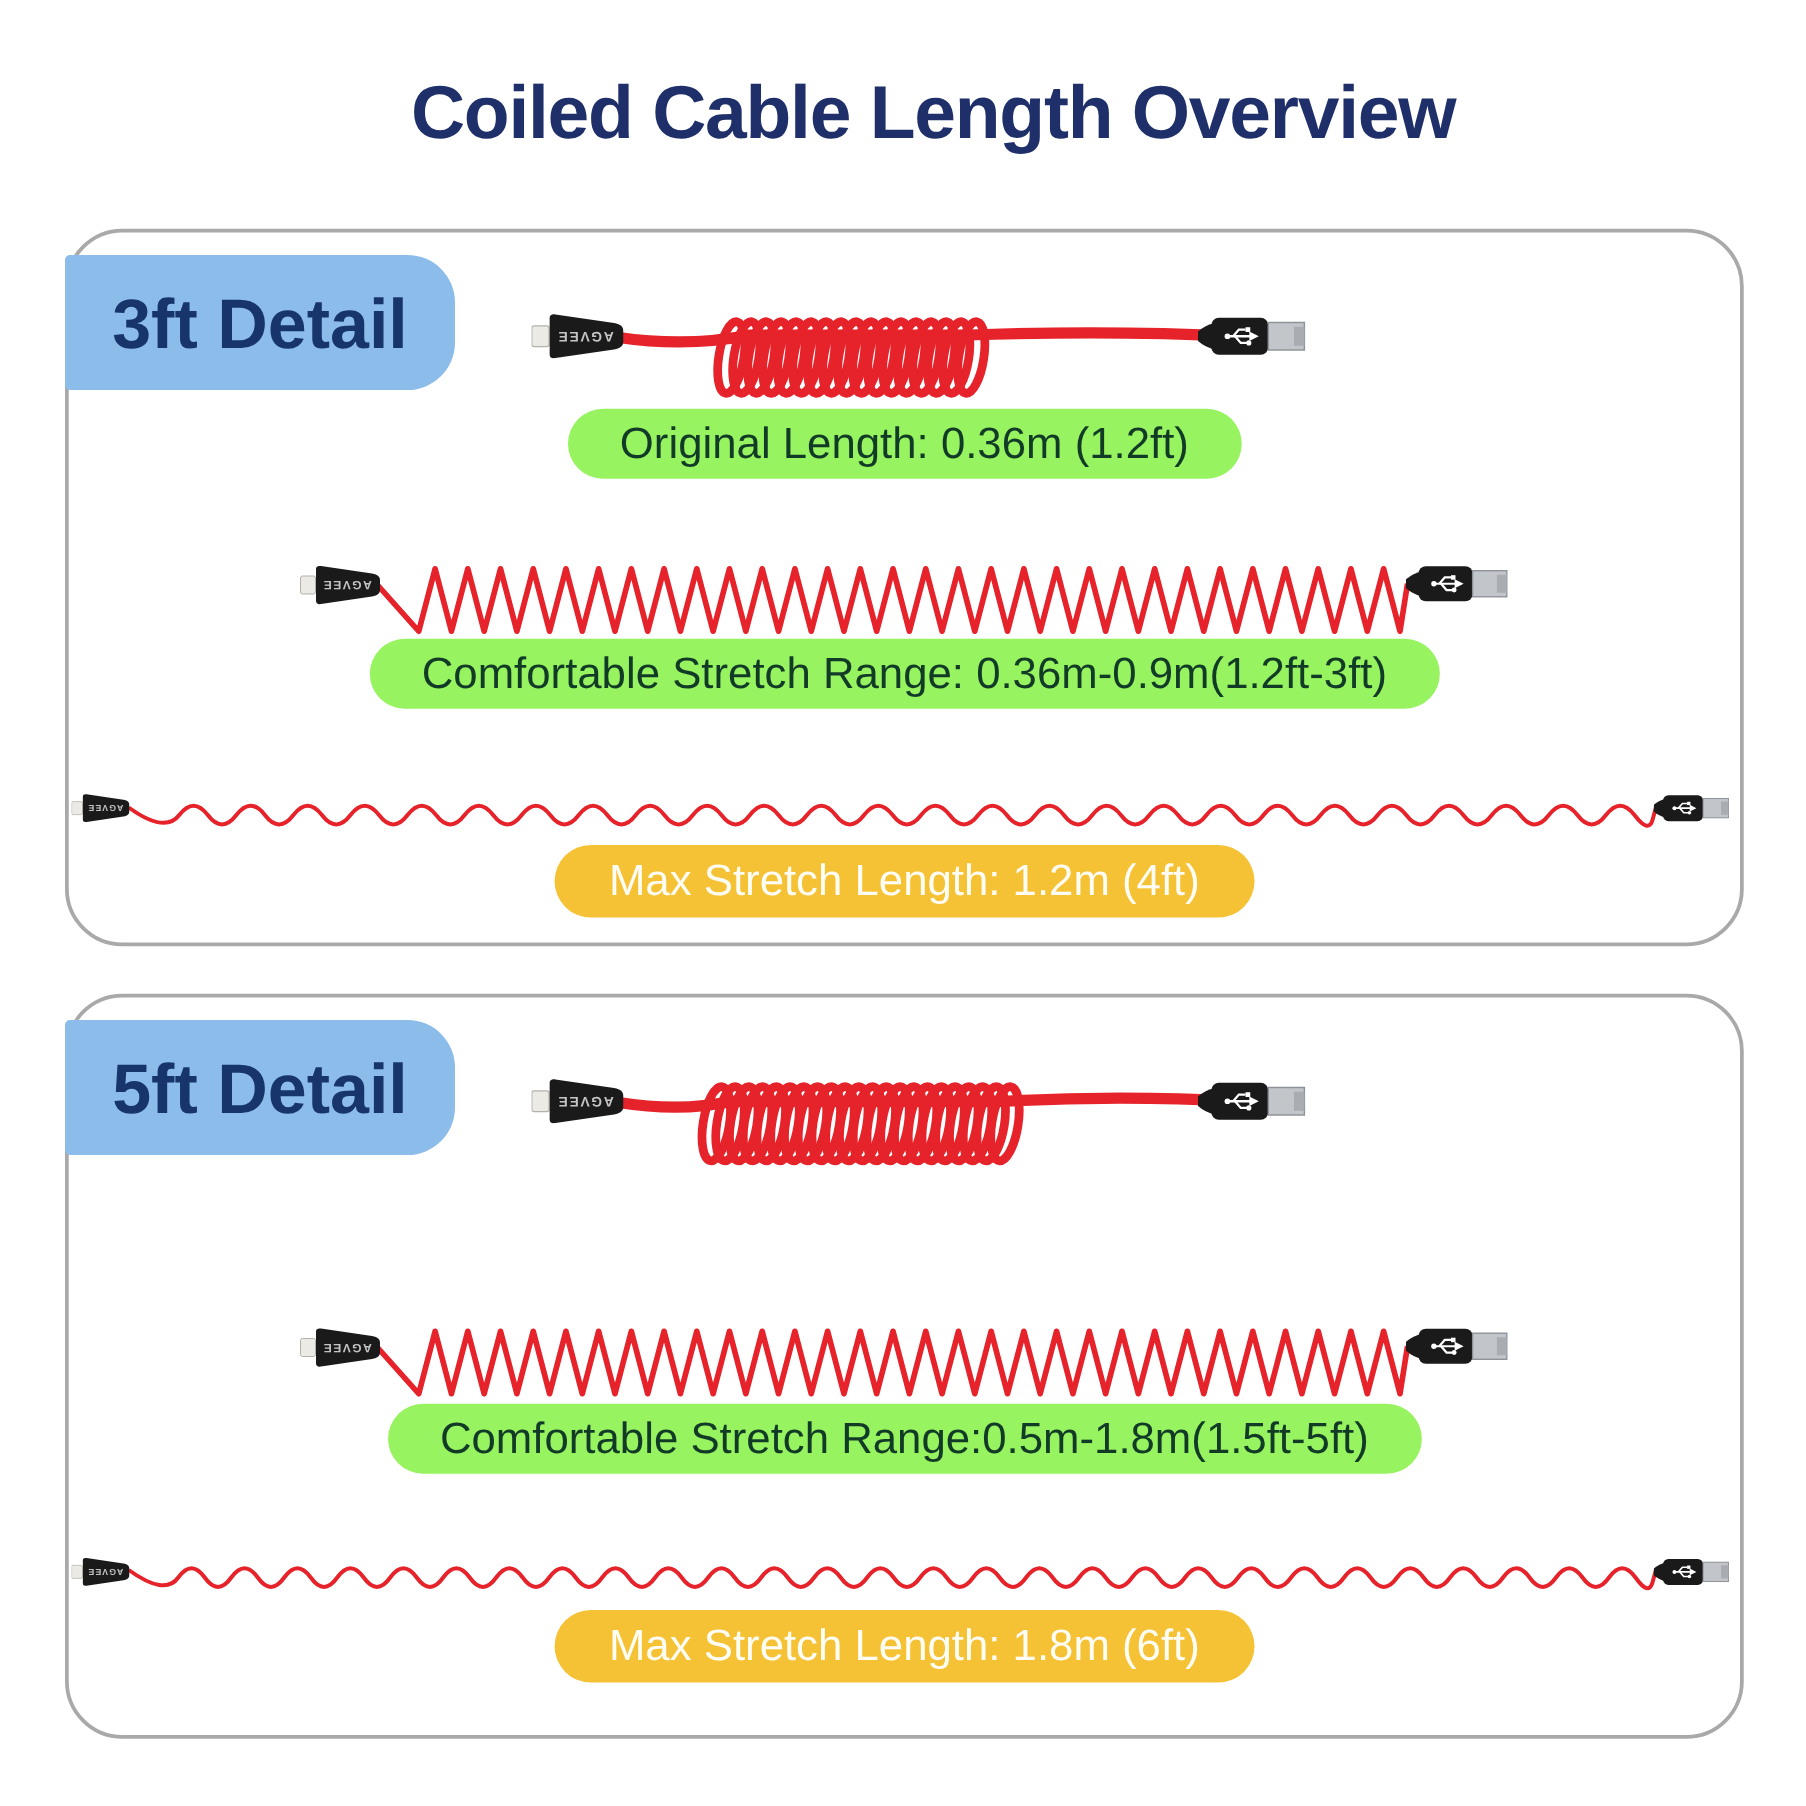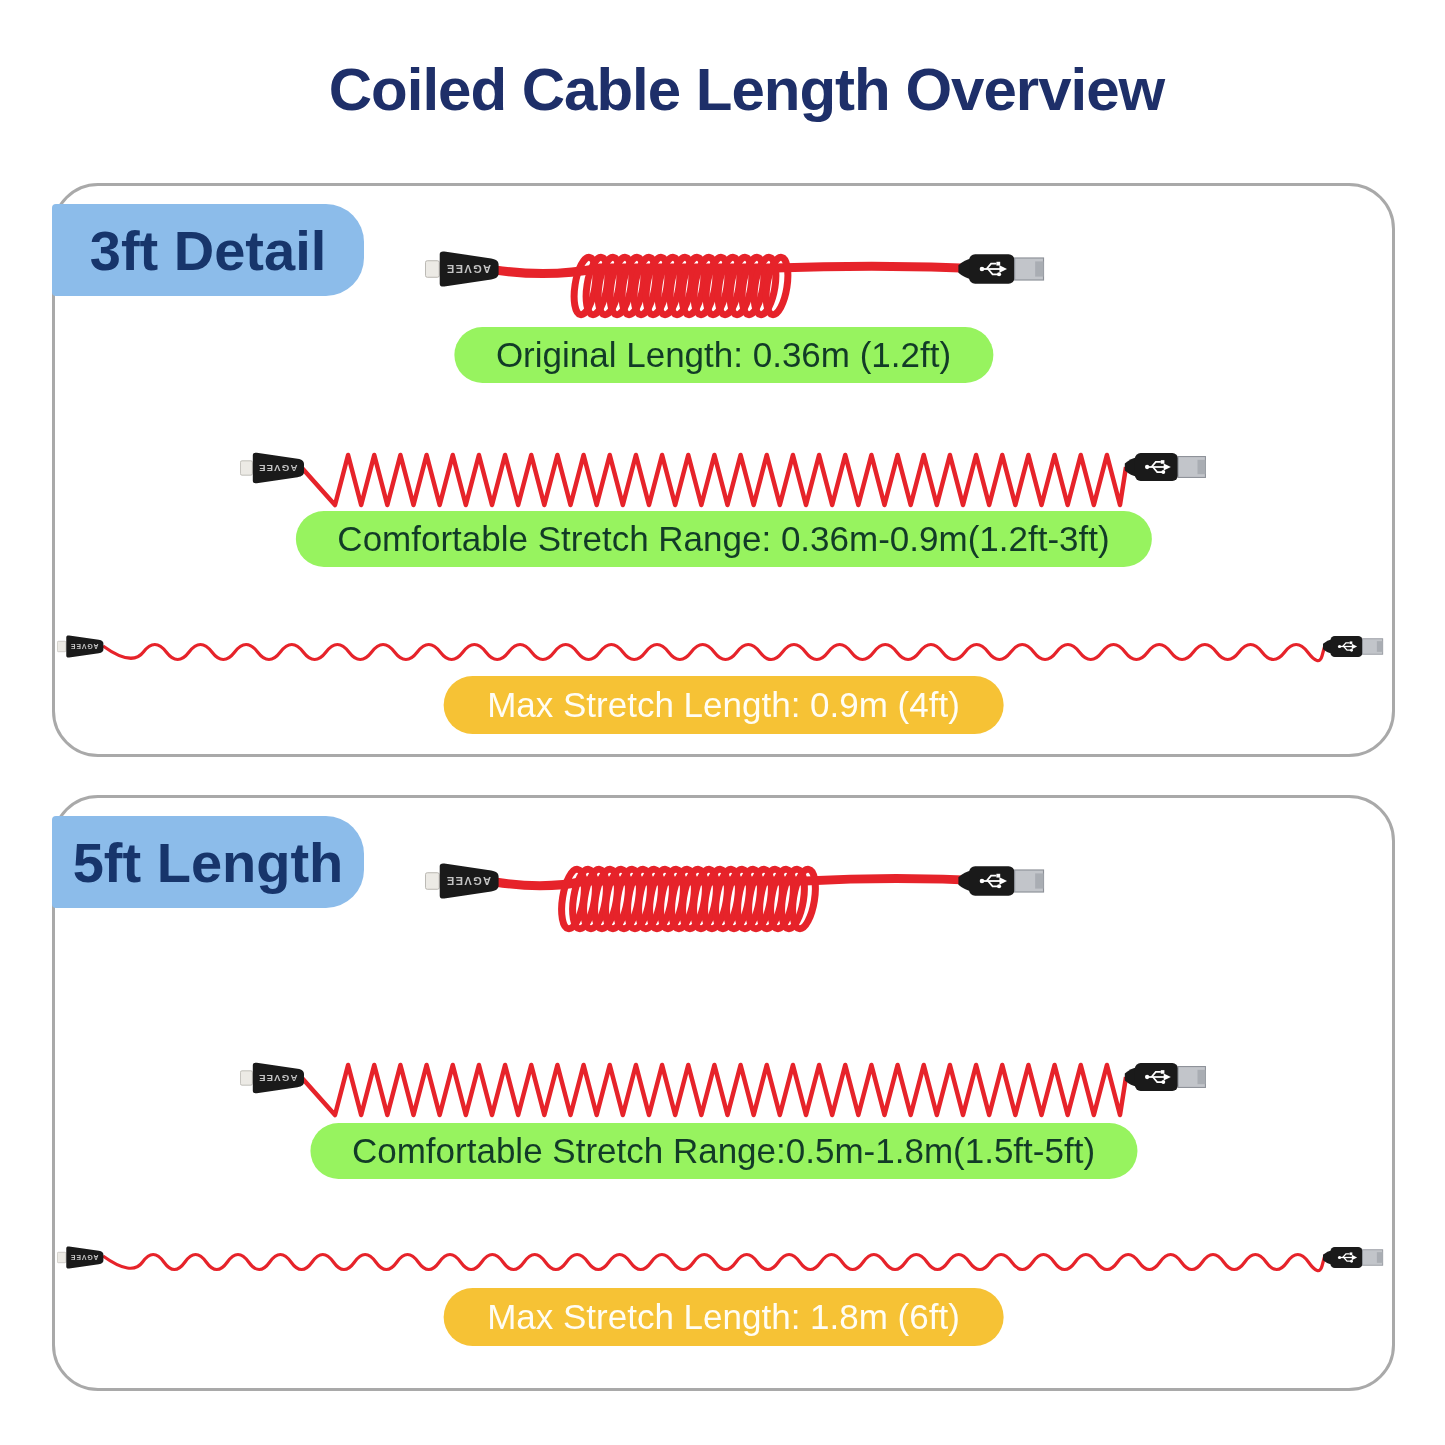--- a/index.html
+++ b/index.html
@@ -3,21 +3,21 @@
 <meta charset="utf-8">
 <style>
   html,body{margin:0;padding:0;background:#fff;font-family:"Liberation Sans",sans-serif;}
   .stage{position:relative;width:1445px;height:1445px;background:#fff;overflow:hidden;}
   .title{position:absolute;top:55px;left:0;width:100%;margin:0;text-align:center;
          font-size:60px;font-weight:bold;letter-spacing:-1px;color:var(--title-navy);padding-left:24px;}
   .panel{position:absolute;left:52px;width:1337px;background:#fff;
          border:3px solid var(--border-gray);border-radius:46px;}
   #panel-3ft{top:183px;height:568px;}
   #panel-5ft{top:795px;height:590px;}
-  .badge{position:absolute;left:-3px;top:18px;width:312px;height:92px;
+  .badge{position:absolute;left:-3px;top:18px;width:312px;height:108px;
          background:var(--badge-blue);border-radius:4px 38px 38px 4px;
          display:flex;align-items:center;justify-content:center;
          font-size:56px;font-weight:bold;color:var(--badge-text);}
   .cable{position:absolute;display:block;}
   .cable.coiled{left:370px;top:50px;width:625px;height:95px;}
   .cable.comfort{left:185px;top:252px;width:975px;height:85px;}
   .cable.maxs{left:2px;top:433px;width:1332px;height:64px;}
   .pill{position:absolute;left:50%;transform:translateX(-50%);white-space:nowrap;
         border-radius:999px;text-align:right;}
   .pill.green{background:var(--green-bg);color:var(--green-text);
@@ -106,25 +106,25 @@
       <use href="#lightning-conn" x="0" y="10" width="80" height="40"></use>
       <use href="#usba-conn" x="884" y="11" width="88" height="36"></use>
     </svg>
     <div class="pill green row2-pill">Comfortable Stretch Range: 0.36m-0.9m(1.2ft-3ft)</div>
 
     <svg class="cable maxs" viewBox="0 0 1332 64">
       <path class="cord" stroke-width="3.2" stroke-linejoin="round" d="M 46 27 Q 75 48 86.41346153846155 33 Q 97.82692307692308 18 109.24038461538461 33 Q 120.65384615384616 48 132.06730769230768 33 Q 143.48076923076923 18 154.89423076923077 33 Q 166.30769230769232 48 177.72115384615387 33 Q 189.1346153846154 18 200.5480769230769 33 Q 211.96153846153845 48 223.375 33 Q 234.78846153846155 18 246.2019230769231 33 Q 257.61538461538464 48 269.0288461538462 33 Q 280.4423076923077 18 291.8557692307692 33 Q 303.2692307692308 48 314.68269230769226 33 Q 326.0961538461538 18 337.50961538461536 33 Q 348.9230769230769 48 360.33653846153845 33 Q 371.75 18 383.16346153846155 33 Q 394.5769230769231 48 405.99038461538464 33 Q 417.40384615384613 18 428.8173076923077 33 Q 440.2307692307692 48 451.6442307692308 33 Q 463.0576923076923 18 474.4711538461538 33 Q 485.88461538461536 48 497.2980769230769 33 Q 508.71153846153845 18 520.125 33 Q 531.5384615384615 48 542.9519230769231 33 Q 554.3653846153845 18 565.7788461538461 33 Q 577.1923076923076 48 588.6057692307692 33 Q 600.0192307692307 18 611.4326923076923 33 Q 622.8461538461538 48 634.2596153846154 33 Q 645.6730769230769 18 657.0865384615385 33 Q 668.5 48 679.9134615384615 33 Q 691.3269230769231 18 702.7403846153846 33 Q 714.1538461538462 48 725.5673076923076 33 Q 736.9807692307692 18 748.3942307692307 33 Q 759.8076923076923 48 771.2211538461538 33 Q 782.6346153846154 18 794.0480769230769 33 Q 805.4615384615385 48 816.875 33 Q 828.2884615384615 18 839.7019230769231 33 Q 851.1153846153846 48 862.5288461538462 33 Q 873.9423076923077 18 885.3557692307693 33 Q 896.7692307692307 48 908.1826923076923 33 Q 919.5961538461538 18 931.0096153846154 33 Q 942.4230769230769 48 953.8365384615385 33 Q 965.25 18 976.6634615384615 33 Q 988.0769230769231 48 999.4903846153846 33 Q 1010.9038461538462 18 1022.3173076923076 33 Q 1033.730769230769 48 1045.1442307692307 33 Q 1056.5576923076924 18 1067.9711538461538 33 Q 1079.3846153846152 48 1090.7980769230767 33 Q 1102.2115384615383 18 1113.625 33 Q 1125.0384615384614 48 1136.4519230769229 33 Q 1147.8653846153845 18 1159.2788461538462 33 Q 1170.6923076923076 48 1182.105769230769 33 Q 1193.5192307692307 18 1204.9326923076924 33 Q 1216.3461538461538 48 1227.7596153846152 33 Q 1239.173076923077 18 1250.5865384615386 33 Q 1262 48 1265 37 L 1268 26"></path>
       <use href="#lightning-conn" x="0" y="13" width="58" height="29"></use>
       <use href="#usba-conn" x="1266" y="14" width="64" height="27"></use>
     </svg>
-    <div class="pill orange row3-pill">Max Stretch Length: 0.9m (4ft)</div>
+    <div class="pill orange row3-pill">Max Stretch Length: 1.2m (4ft)</div>
   </div>
 
   <div class="panel" id="panel-5ft">
-    <div class="badge">5ft Length</div>
+    <div class="badge">5ft Detail</div>
 
     <svg class="cable coiled" viewBox="0 0 625 95">
       <path class="cord" stroke-width="9" d="M70 34 Q120 42 160 33 L380 33 Q470 28 565 33"></path>
       <g>
           <ellipse cx="148" cy="51" rx="10.5" ry="30" transform="rotate(9 148 51)" stroke-width="7" class="coil-ring"></ellipse>
           <ellipse cx="159" cy="51" rx="10.5" ry="30" transform="rotate(9 159 51)" stroke-width="7" class="coil-ring"></ellipse>
           <ellipse cx="170" cy="51" rx="10.5" ry="30" transform="rotate(9 170 51)" stroke-width="7" class="coil-ring"></ellipse>
           <ellipse cx="181" cy="51" rx="10.5" ry="30" transform="rotate(9 181 51)" stroke-width="7" class="coil-ring"></ellipse>
           <ellipse cx="192" cy="51" rx="10.5" ry="30" transform="rotate(9 192 51)" stroke-width="7" class="coil-ring"></ellipse>
           <ellipse cx="203" cy="51" rx="10.5" ry="30" transform="rotate(9 203 51)" stroke-width="7" class="coil-ring"></ellipse>

